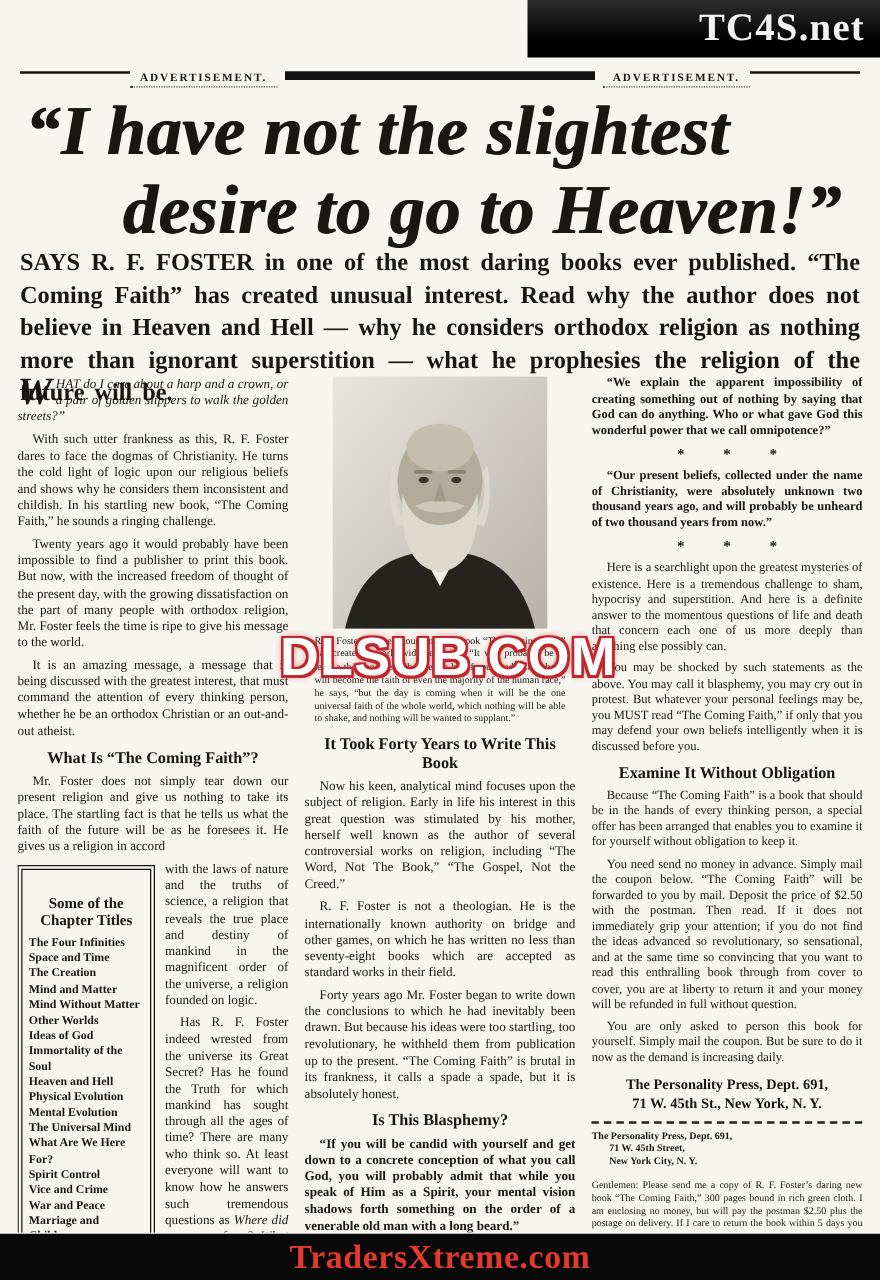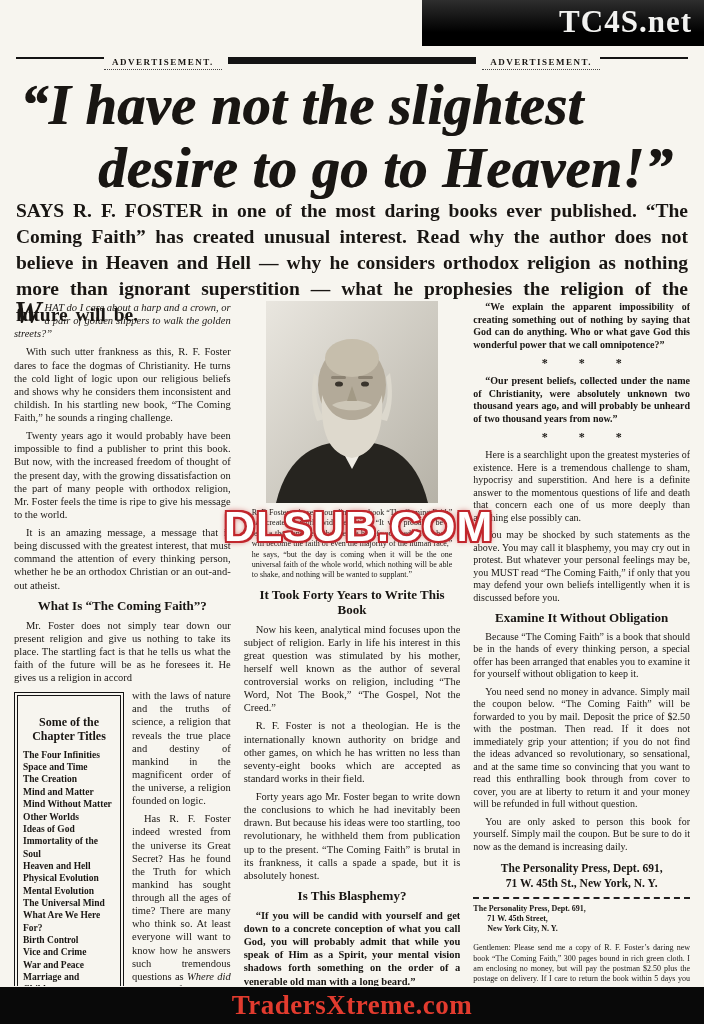--- a/index.html
+++ b/index.html
@@ -123,21 +123,21 @@
         <div class="ci">Mind and Matter</div>
         <div class="ci">Mind Without Matter</div>
         <div class="ci">Other Worlds</div>
         <div class="ci">Ideas of God</div>
         <div class="ci">Immortality of the Soul</div>
         <div class="ci">Heaven and Hell</div>
         <div class="ci">Physical Evolution</div>
         <div class="ci">Mental Evolution</div>
         <div class="ci">The Universal Mind</div>
         <div class="ci">What Are We Here For?</div>
-        <div class="ci">Birth Control</div>
+        <div class="ci">Spirit Control</div>
         <div class="ci">Vice and Crime</div>
         <div class="ci">War and Peace</div>
         <div class="ci">Marriage and Children</div>
         <div class="ci">The Individual and The Race</div>
 
       </div>
 
       <p style="text-indent:0">with the laws of nature and the truths of science, a religion that reveals the true place and destiny of mankind in the magnificent order of the universe, a religion founded on logic.</p>
       <p><span>Has R. F. Foster indeed wrested from the universe its Great Secret? Has he found the Truth for which mankind has sought through all the ages of time? There are many who think so. At least everyone will want to know how he answers such tremendous questions as </span><span class="italic">Where did we come from? What are we here for? Whither are we going?</span></p>
     </div>

